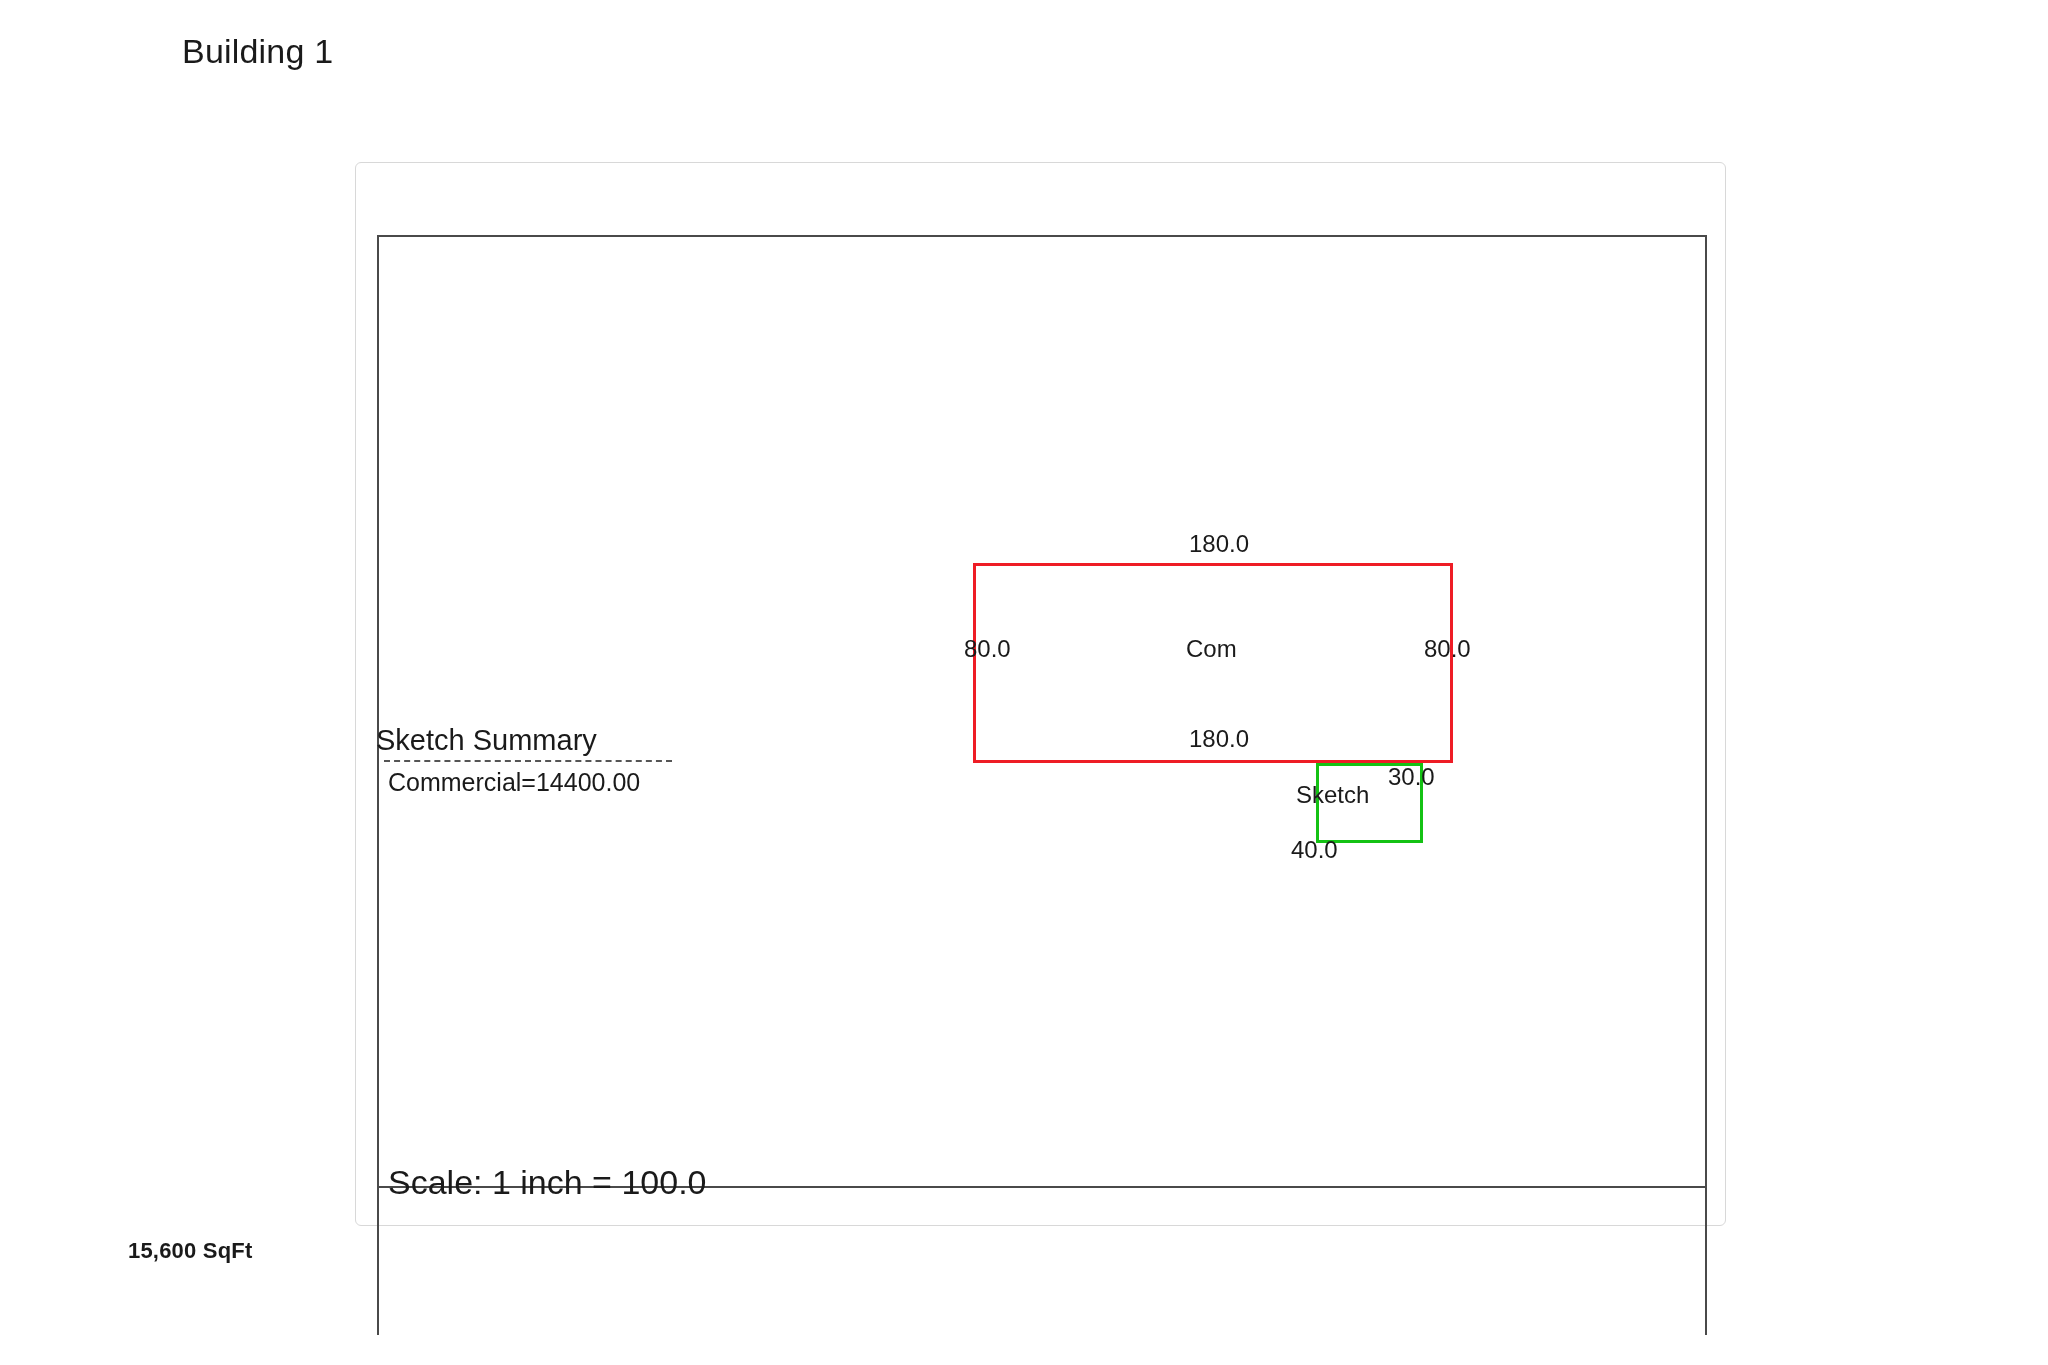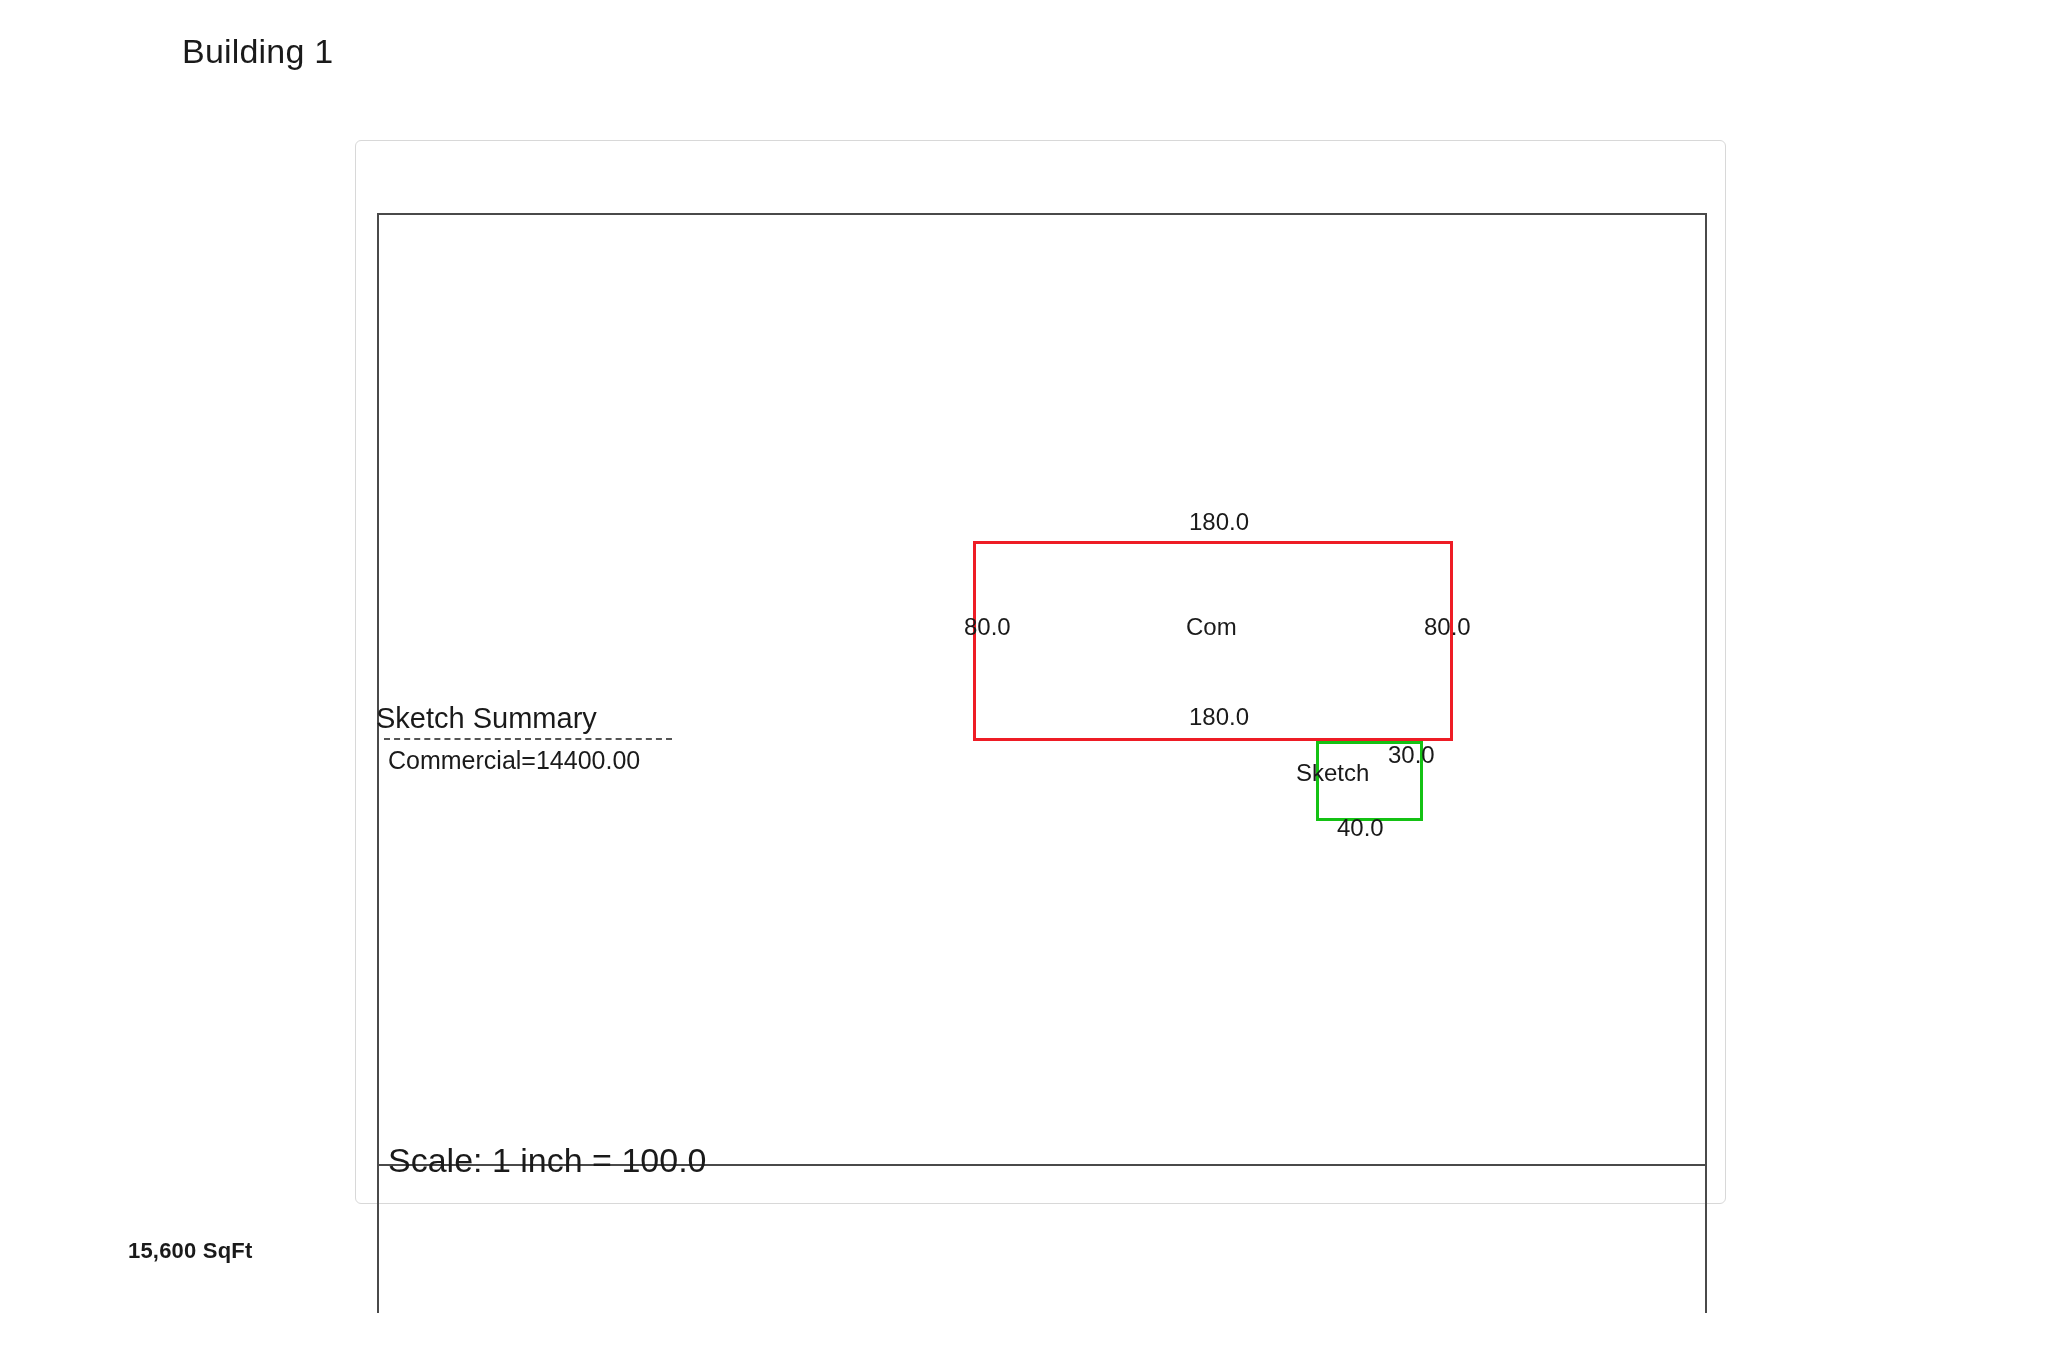--- a/index.html
+++ b/index.html
@@ -32,21 +32,21 @@
     font-size: 22px;
     font-weight: bold;
     color: #1a1a1a;
     letter-spacing: 0.2px;
   }
 
   
   #sketch-card {
     position: absolute;
     left: 355px;
-    top: 140px;
+    top: 162px;
     width: 1371px;
     height: 1064px;
     background: #ffffff;
     border: 1px solid #d8d8d8;
     border-radius: 6px;
     box-sizing: border-box;
   }
 
   
   #sketch-frame {
@@ -115,21 +115,21 @@
     font-family: "Liberation Sans", sans-serif;
   }
   #com-top-dim    { left: 833px; top: 367px; }
   #com-left-dim   { left: 608px; top: 472px; }
   #com-right-dim  { left: 1068px; top: 472px; }
   #com-bottom-dim { left: 833px; top: 562px; }
   #com-label      { left: 830px; top: 472px; }
 
   #office-label      { left: 940px; top: 618px; }
   #office-right-dim  { left: 1032px; top: 600px; }
-  #office-bottom-dim { left: 935px; top: 673px; margin-left: 46px; }
+  #office-bottom-dim { left: 935px; top: 673px; }
 
   
   #summary-block {
     position: absolute;
     left: 20px;
     top: 562px;
     width: 420px;
   }
   #summary-title {
     font-size: 29px;

